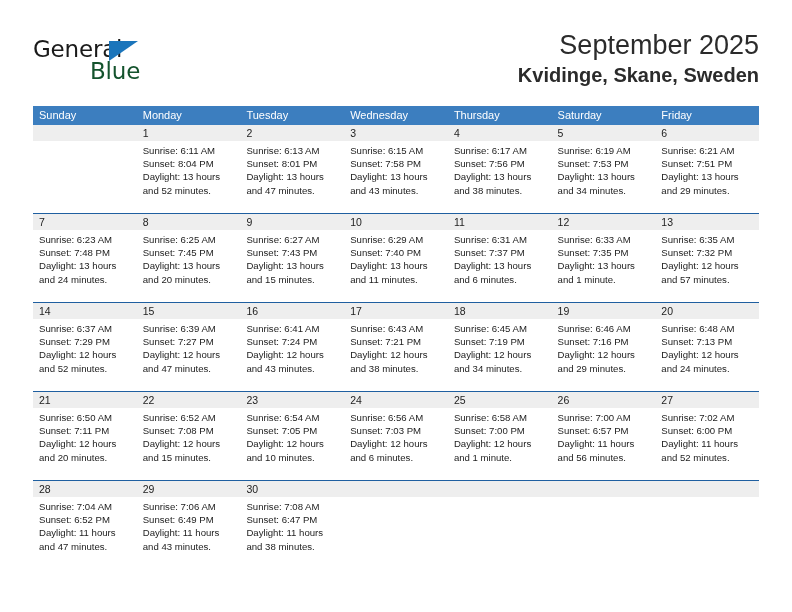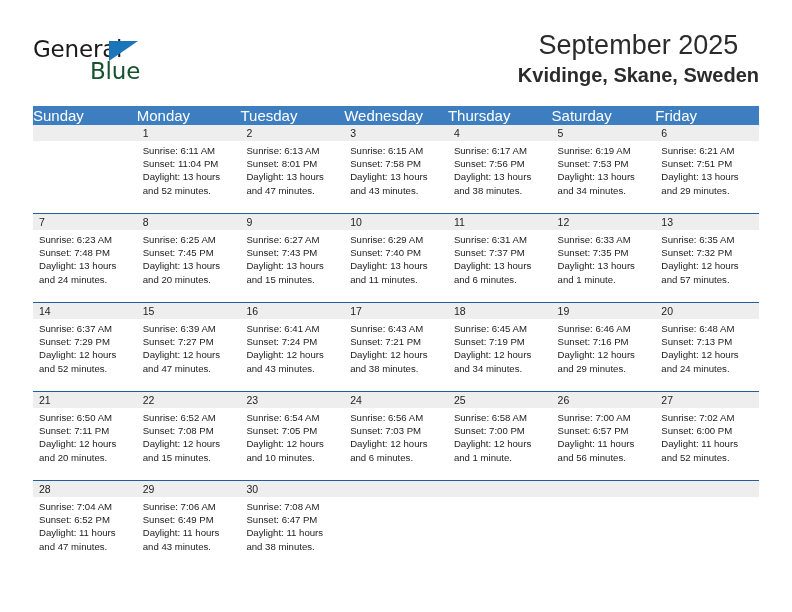--- a/index.html
+++ b/index.html
@@ -64,21 +64,21 @@
     width: 0;
     height: 0;
     border-left: 29px solid #1b75bb;
     border-bottom: 20px solid transparent;
   }
 
   .title-block {
     position: absolute;
     right: 0;
     top: 0;
-    text-align: center;
+    text-align: right;
   }
   .cal-title {
     font-size: 27px;
     color: #2b2b2b;
     font-weight: 400;
     line-height: 34px;
     white-space: nowrap;
   }
   .cal-subtitle {
     font-size: 20px;
@@ -97,22 +97,23 @@
     width: 726px;
   }
   .dow-row {
     display: flex;
     background: #3c7ebf;
     height: 19px;
   }
   .dow-cell {
     flex: 1 1 0;
     color: #ffffff;
-    font-size: 15px;
+    font-size: 11px;
     line-height: 19px;
+    padding-left: 6px;
     box-sizing: border-box;
     white-space: nowrap;
     overflow: hidden;
   }
 
   .week {
     display: flex;
     border-top: 1.6px solid #1f5fa0;
     min-height: 88px;
   }
@@ -179,21 +180,21 @@
     </div>
     <div id="weeks-container">
         <div class="week">
           <div class="day-cell empty">
             <div class="day-num"></div>
           </div>
           <div class="day-cell">
             <div class="day-num">1</div>
             <div class="day-body">
               <div>Sunrise: 6:11 AM</div>
-              <div>Sunset: 11:04 PM</div>
+              <div>Sunset: 8:04 PM</div>
               <div>Daylight: 13 hours</div>
               <div>and 52 minutes.</div>
             </div>
           </div>
           <div class="day-cell">
             <div class="day-num">2</div>
             <div class="day-body">
               <div>Sunrise: 6:13 AM</div>
               <div>Sunset: 8:01 PM</div>
               <div>Daylight: 13 hours</div>

